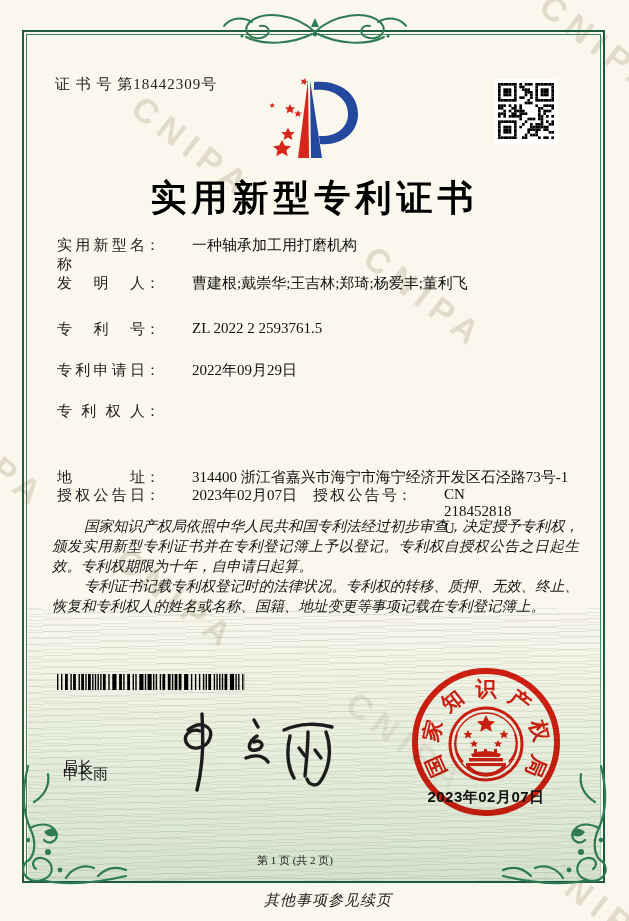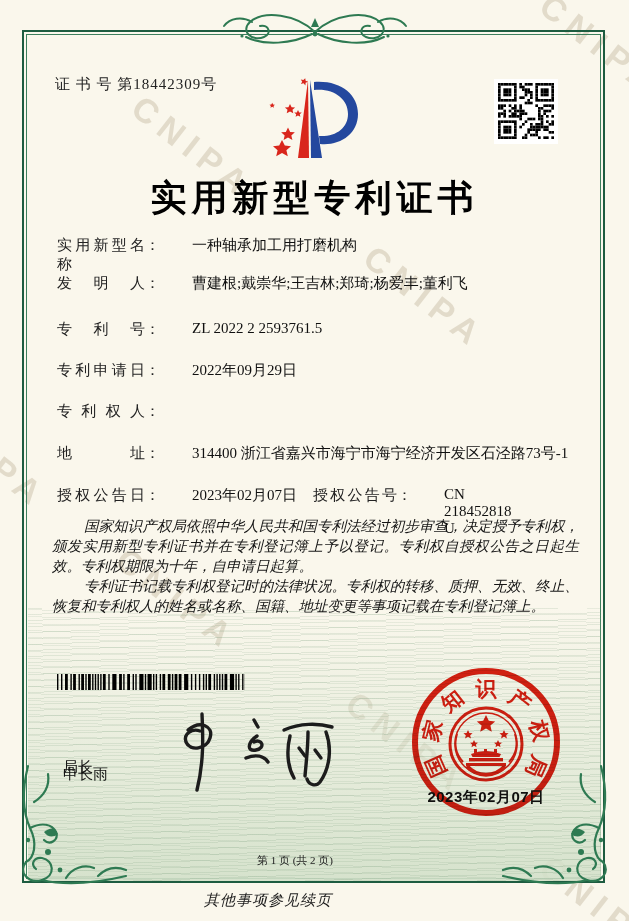--- a/index.html
+++ b/index.html
@@ -49,21 +49,21 @@
   
   .fields { position:absolute; left:57px; top:0; width:530px; font-size:15px; }
   .frow { position:absolute; left:0; display:flex; align-items:flex-start; }
   .frow .flabel {
     display:inline-block; width:88px; flex:none;
     text-align:justify; text-align-last:justify; color:#222;
   }
   .frow .fcolon { flex:none; margin-right:8px; color:#222; }
   .frow .fvalue { color:#101010;margin-left:24px; }
   .r1{top:236px;} .r2{top:274px;} .r3{top:320px;} .r4{top:361px;}
-  .r5{top:402px;} .r6{top:444px;} .r7{top:486px;}
+  .r5{top:402px;} .r6{top:468px;} .r7{top:486px;}
   .r6 .fvalue { width:382px; word-break:break-all; line-height:19px; }
   .r7b { position:absolute; left:256px; top:0; display:flex; }
   .r7b .flabel { width:84px; }
   
   .paras {
     position:absolute; left:52px; top:516px; width:527px;
     font-size:14.5px; line-height:20px; font-style:italic;
     text-align:justify; color:#141414;
   }
   .paras p { margin:0; text-indent:2.2em; }
@@ -86,21 +86,21 @@
   }
   .seal-emblem { position:absolute; left:35px; top:36px; }
   .seal-date {
     position:absolute; left:14px; top:120px; width:120px; text-align:center;
     font-size:15px; font-weight:bold; color:#111;
     font-family:"Liberation Sans","DejaVu Sans",sans-serif; letter-spacing:0.5px;
   }
   
   .page-note { position:absolute; left:225px; top:853px; width:140px; text-align:center; font-size:11px; color:#222; }
   .footer-note {
-    position:absolute; left:204px; top:891px; width:180px; text-align:left;
+    position:absolute; left:212px; top:891px; width:180px; text-align:right;
     font-size:15px; font-style:italic; letter-spacing:1px; color:#1c1c1c;
   }
 </style>
 </head>
 <body>
 
 <div class="page">
 
   <span class="wm wm1">CNIPA</span>
   <span class="wm wm2">CNIPA</span>

